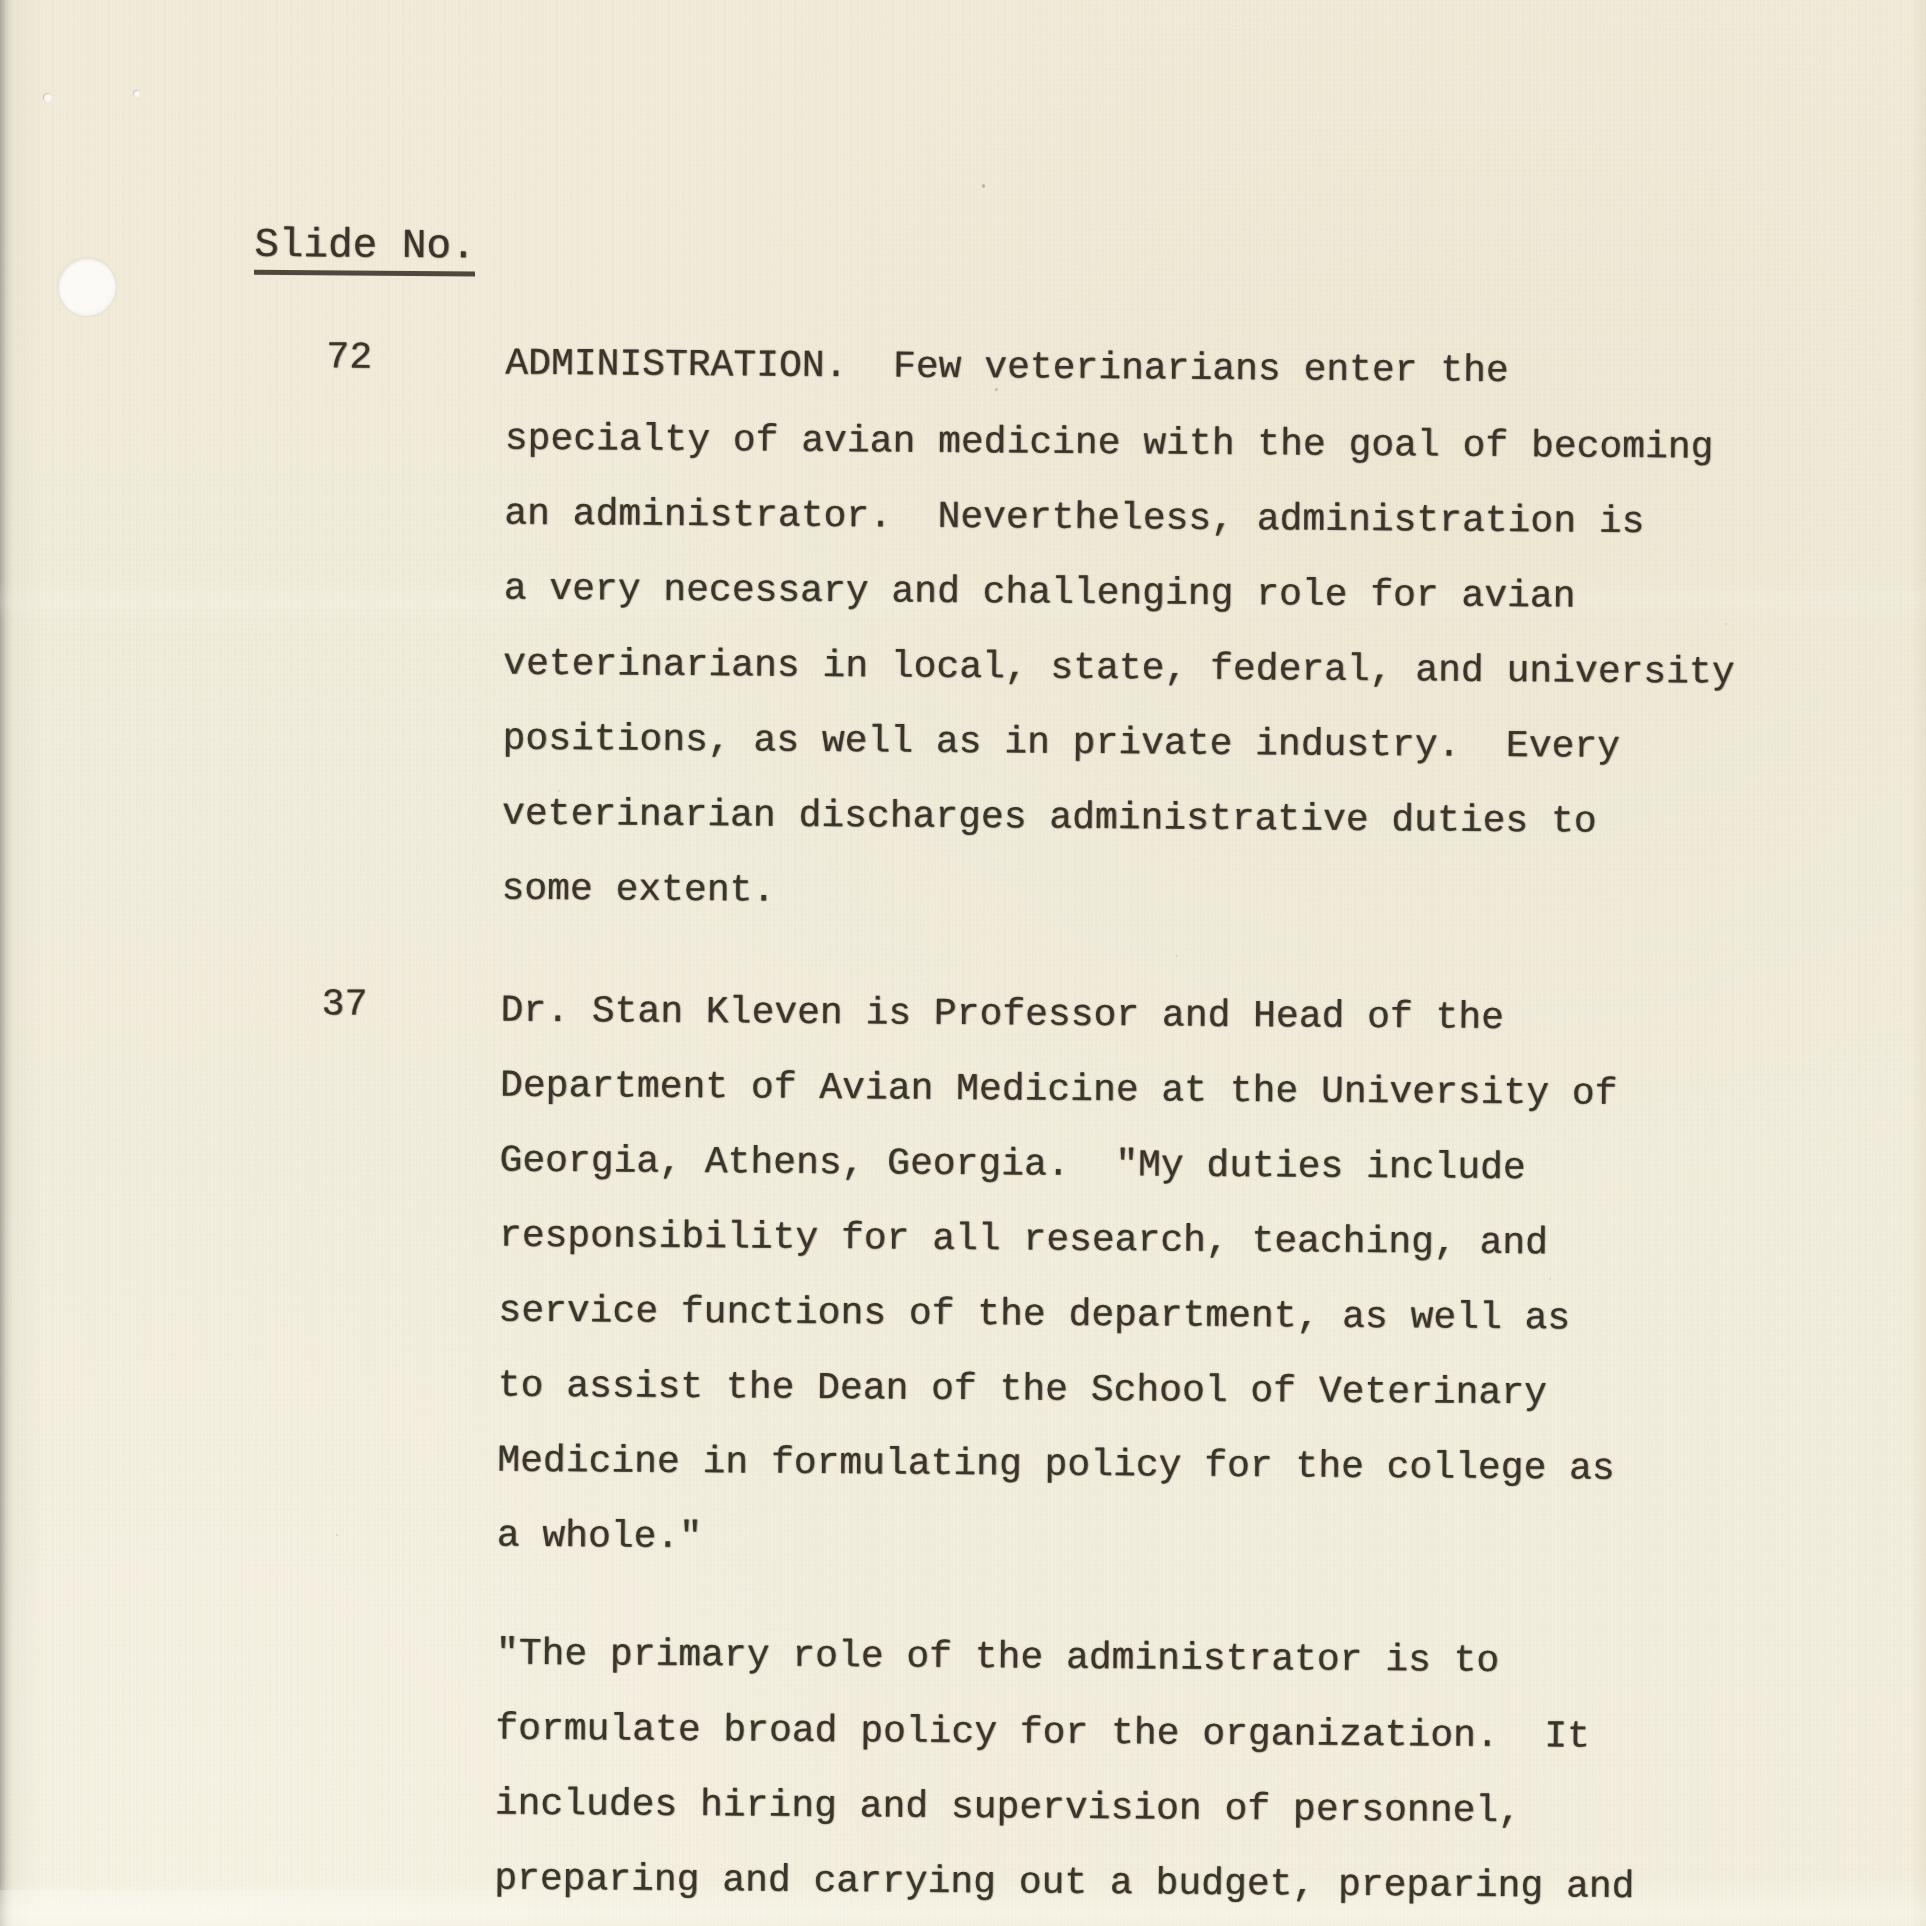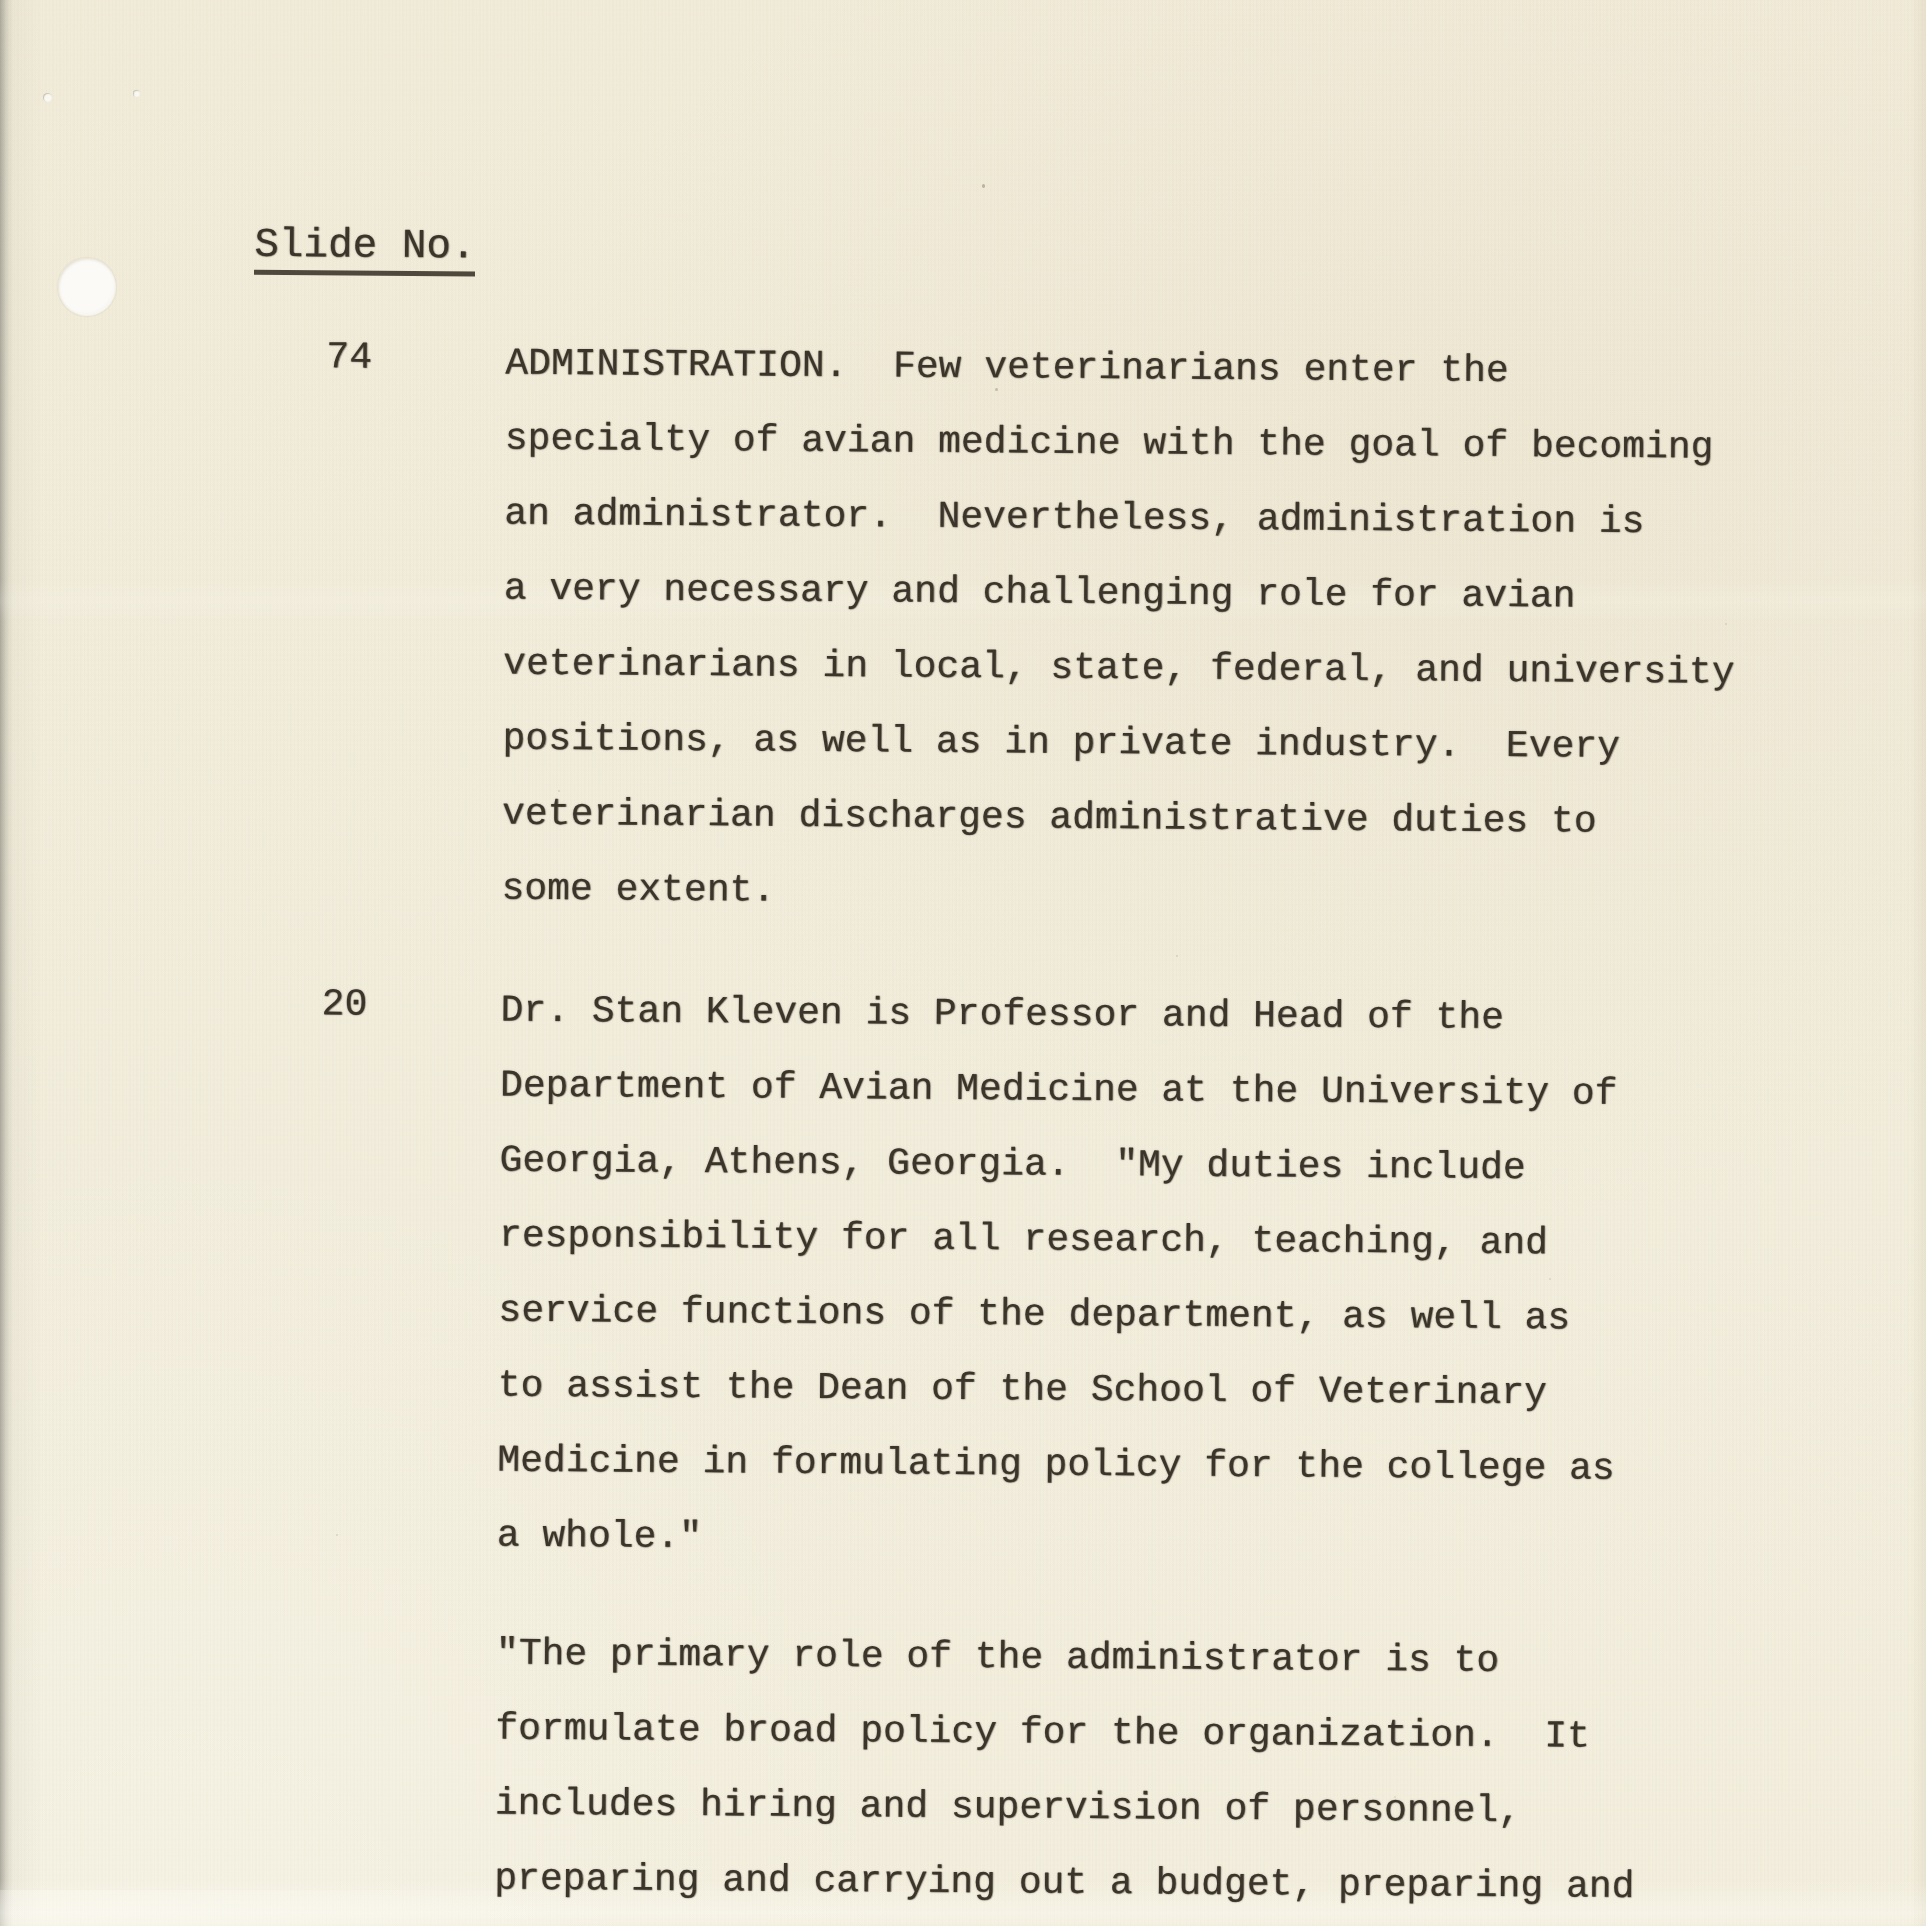--- a/index.html
+++ b/index.html
@@ -148,33 +148,33 @@
   <div class="speck" style="left:1549px;top:1278px;width:2.3px;height:1.9px;opacity:.4;"></div>
   <div class="speck" style="left:336px;top:1534px;width:1.9px;height:1.9px;opacity:.45;"></div>
   <div class="speck" style="left:1394px;top:1796px;width:2.3px;height:2.3px;opacity:.4;"></div>
   <div class="speck" style="left:1725px;top:623px;width:1.9px;height:1.9px;opacity:.4;"></div>
 
   <div class="typelayer">
 
     <div class="doc-header typewritten">Slide No.</div>
 
     <section class="entry entry-42">
-      <span class="entry-number typewritten">74</span>
+      <span class="entry-number typewritten">72</span>
       <div class="entry-text typewritten">ADMINISTRATION.  Few veterinarians enter the
 specialty of avian medicine with the goal of becoming
 an administrator.  Nevertheless, administration is
 a very necessary and challenging role for avian
 veterinarians in local, state, federal, and university
 positions, as well as in private industry.  Every
 veterinarian discharges administrative duties to
 some extent.</div>
     </section>
 
     <section class="entry entry-43">
-      <span class="entry-number typewritten">20</span>
+      <span class="entry-number typewritten">37</span>
       <div class="entry-text typewritten">Dr. Stan Kleven is Professor and Head of the
 Department of Avian Medicine at the University of
 Georgia, Athens, Georgia.  "My duties include
 responsibility for all research, teaching, and
 service functions of the department, as well as
 to assist the Dean of the School of Veterinary
 Medicine in formulating policy for the college as
 a whole."</div>
     </section>
 

